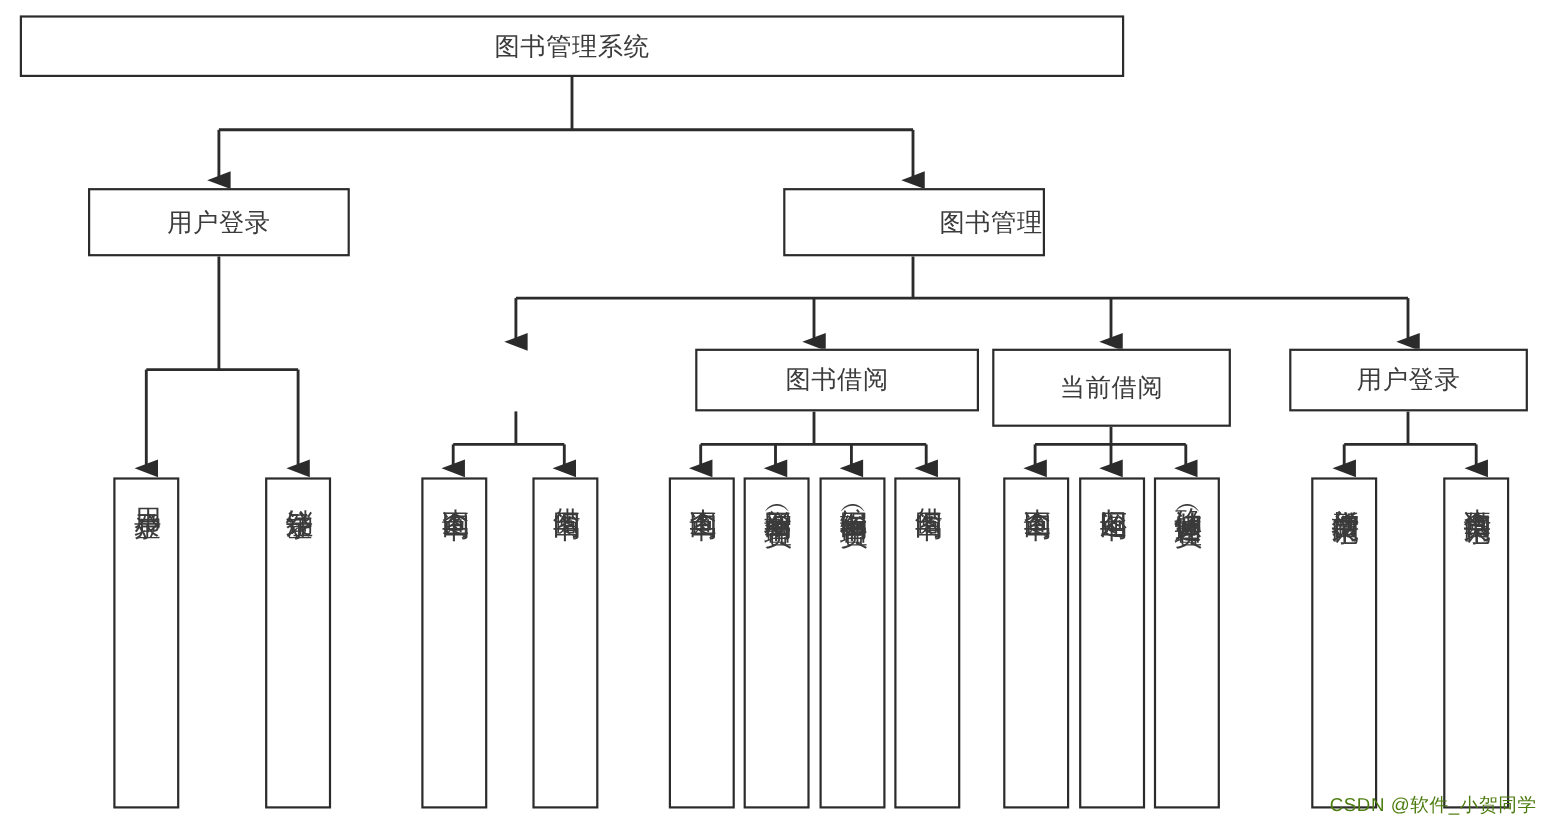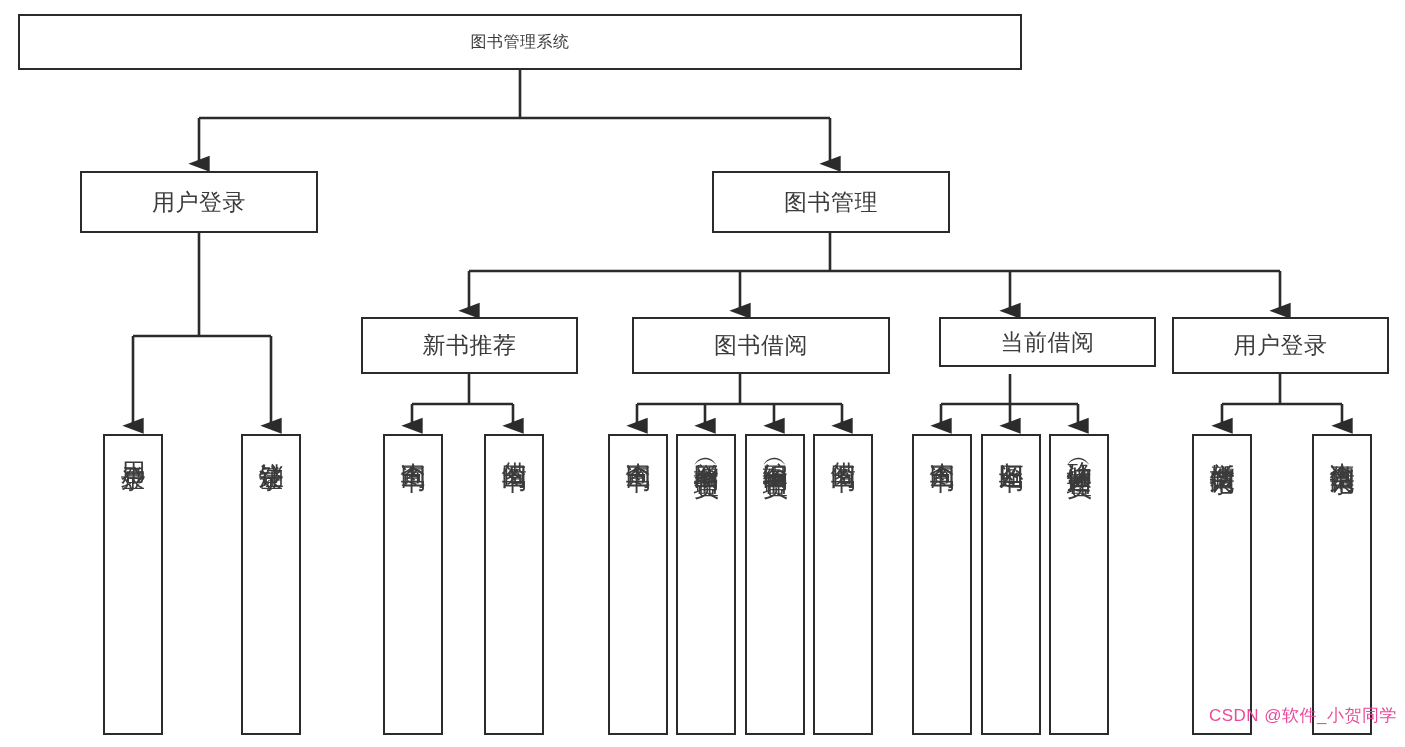--- a/index.html
+++ b/index.html
@@ -40,21 +40,21 @@
     color: #3b3b3b;
     letter-spacing: 0.5px;
     text-align: center;
     line-height: 1.15;
     white-space: nowrap;
   }
   .node.horizontal .node-label {
     font-size: 23px;
   }
   .node.root .node-label {
-    font-size: 16px;
+    font-size: 23px;
   }
   .node.leaf {
     align-items: flex-start;
     justify-content: center;
     padding-top: 6px;
   }
   .node.leaf .node-label {
     writing-mode: vertical-rl;
     text-orientation: upright;
     font-size: 25px;
@@ -62,23 +62,23 @@
     letter-spacing: 2px;
     white-space: normal;
     max-height: 286px;
   }
   .node.leaf.tall .node-label {
     max-height: 290px;
   }
   #watermark {
     position: absolute;
     right: 8px;
-    bottom: 20px;
+    bottom: 4px;
     font-size: 17px;
-    color: #ec4899;
+    color: #4d7c0f;
     letter-spacing: 0.5px;
     z-index: 5;
     white-space: nowrap;
   }
 </style>
 </head>
 <body>
 
 <div id="diagram-root">
 
@@ -133,31 +133,28 @@
     </g>
   </svg>
 
   <div class="node root horizontal" style="left:18px; top:14px; width:1004px; height:56px;">
     <span class="node-label">图书管理系统</span>
   </div>
 
   <div class="node horizontal" style="left:80px; top:171px; width:238px; height:62px;">
     <span class="node-label">用户登录</span>
   </div>
-  <div class="node horizontal" style="left:712px; top:171px; width:238px; height:62px;">
+  <div class="node horizontal" style="left:712px; top:171px; width:238px; height:62px;justify-content:flex-end;">
     <span class="node-label">图书管理</span>
   </div>
 
-  <div class="node horizontal" style="left:361px; top:317px; width:217px; height:57px;">
-    <span class="node-label">新书推荐</span>
-  </div>
   <div class="node horizontal" style="left:632px; top:317px; width:258px; height:57px;">
     <span class="node-label">图书借阅</span>
   </div>
-  <div class="node horizontal" style="left:939px; top:317px; width:217px; height:50px;">
+  <div class="node horizontal" style="left:902px; top:317px; width:217px; height:71px;">
     <span class="node-label">当前借阅</span>
   </div>
   <div class="node horizontal" style="left:1172px; top:317px; width:217px; height:57px;">
     <span class="node-label">用户登录</span>
   </div>
 
   <div class="node leaf" style="left:103px; top:434px; width:60px; height:301px;">
     <span class="node-label">用户登录</span>
   </div>
   <div class="node leaf" style="left:241px; top:434px; width:60px; height:301px;">

